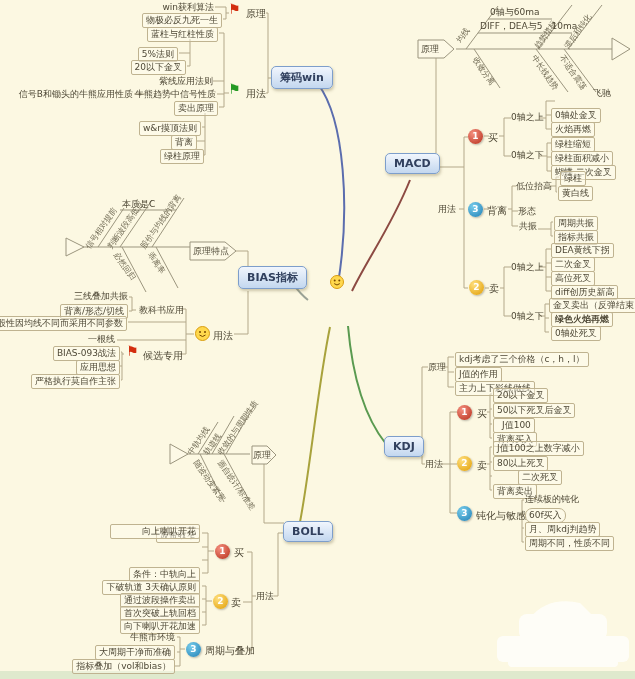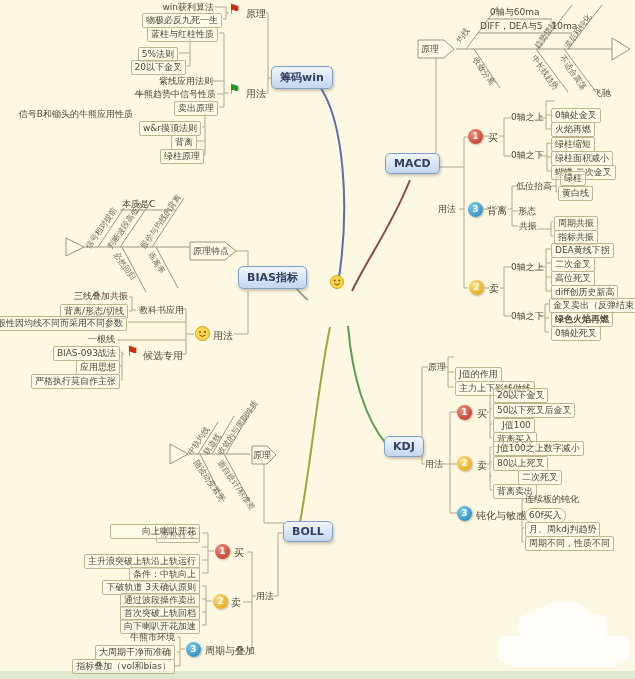--- a/index.html
+++ b/index.html
@@ -82,21 +82,21 @@
 <span class="lbl" style="left:246px;top:7px;">原理</span>
 <span class="t" style="right:421px;top:2px;">win获利算法</span>
 <span class="b" style="right:413px;top:13px;">物极必反九死一生</span>
 <span class="flag grn" style="left:228px;top:82px;">⚑</span>
 <span class="lbl" style="left:246px;top:87px;">用法</span>
 <span class="b" style="right:417px;top:27px;">蓝柱与红柱性质</span>
 <span class="b" style="right:457px;top:47px;">5%法则</span>
 <span class="b" style="right:449px;top:60px;">20以下金叉</span>
 <span class="t" style="right:422px;top:76px;">紫线应用法则</span>
 <span class="t" style="right:419px;top:89px;">牛熊趋势中信号性质</span>
-<span class="t" style="right:502px;top:89px;margin-top:20px;">信号B和锄头的牛熊应用性质</span>
+<span class="t" style="right:502px;top:89px;">信号B和锄头的牛熊应用性质</span>
 <span class="b" style="right:417px;top:101px;">卖出原理</span>
 <span class="b" style="right:434px;top:121px;">w&amp;r摸顶法则</span>
 <span class="b" style="right:438px;top:135px;">背离</span>
 <span class="b" style="right:431px;top:149px;">绿柱原理</span>
 
 <div class="node" style="left:385px;top:153px;">MACD</div>
 <span class="t" style="left:421px;top:44px;">原理</span>
 <span class="t" style="left:490px;top:7px;">0轴与60ma</span>
 <span class="t" style="left:480px;top:21px;">DIFF，DEA与5，10ma</span>
 <span class="rotu" style="left:463px;top:34px;">均线</span>
@@ -158,20 +158,21 @@
 <span class="b" style="right:508px;top:316px;">结合股性因均线不同而采用不同参数</span>
 <span class="t" style="right:520px;top:334px;">一根线</span>
 <span class="flag red" style="left:126px;top:344px;">⚑</span>
 <span class="lbl" style="left:143px;top:349px;">候选专用</span>
 <span class="b" style="right:515px;top:346px;">BIAS-093战法</span>
 <span class="b" style="right:515px;top:360px;">应用思想</span>
 <span class="b" style="right:515px;top:374px;">严格执行莫自作主张</span>
 
 <div class="node" style="left:384px;top:436px;">KDJ</div>
 <span class="t" style="left:428px;top:362px;">原理</span>
+<span class="b" style="left:455px;top:352px;">kdj考虑了三个价格（c，h，l）</span>
 <span class="b" style="left:455px;top:367px;">J值的作用</span>
 <span class="b" style="left:455px;top:381px;">主力上下影线做线</span>
 <span class="t" style="left:425px;top:459px;">用法</span>
 <span class="ball red" style="left:457px;top:405px;">1</span>
 <span class="lbl" style="left:477px;top:407px;">买</span>
 <span class="b" style="left:493px;top:388px;">20以下金叉</span>
 <span class="b" style="left:493px;top:403px;">50以下死叉后金叉</span>
 <span class="b" style="left:493px;top:418px;padding-left:8px;">J值100</span>
 <span class="b" style="left:493px;top:432px;">背离买入</span>
 <span class="ball yel" style="left:457px;top:456px;">2</span>
@@ -192,21 +193,20 @@
 <span class="rotu" style="left:194px;top:446px;">中轨均线</span>
 <span class="rotu" style="left:210px;top:446px;">轨道线</span>
 <span class="rotu" style="left:224px;top:446px;">收敛的与周期性质</span>
 <span class="rotd" style="left:200px;top:458px;">随波动变紧宽</span>
 <span class="rotd" style="left:224px;top:458px;">源自统计/标准差</span>
 <span class="t" style="left:256px;top:591px;">用法</span>
 <span class="ball red" style="left:215px;top:544px;">1</span>
 <span class="lbl" style="left:234px;top:546px;">买</span>
 <span class="b" style="right:435px;top:528px;">波带收窄</span>
 <span class="b" style="right:435px;top:524px;padding-left:31px;">向上喇叭开花</span>
-<span class="b" style="right:435px;top:554px;">主升浪突破上轨沿上轨运行</span>
 <span class="b" style="right:435px;top:567px;">条件：中轨向上</span>
 <span class="ball yel" style="left:213px;top:594px;">2</span>
 <span class="lbl" style="left:231px;top:596px;">卖</span>
 <span class="b" style="right:435px;top:580px;">下破轨道 3天确认原则</span>
 <span class="b" style="right:435px;top:593px;">通过波段操作卖出</span>
 <span class="b" style="right:435px;top:606px;">首次突破上轨回档</span>
 <span class="b" style="right:435px;top:619px;">向下喇叭开花加速</span>
 <span class="ball blu" style="left:186px;top:642px;">3</span>
 <span class="lbl" style="left:205px;top:644px;">周期与叠加</span>
 <span class="t" style="right:460px;top:632px;">牛熊市环境</span>

